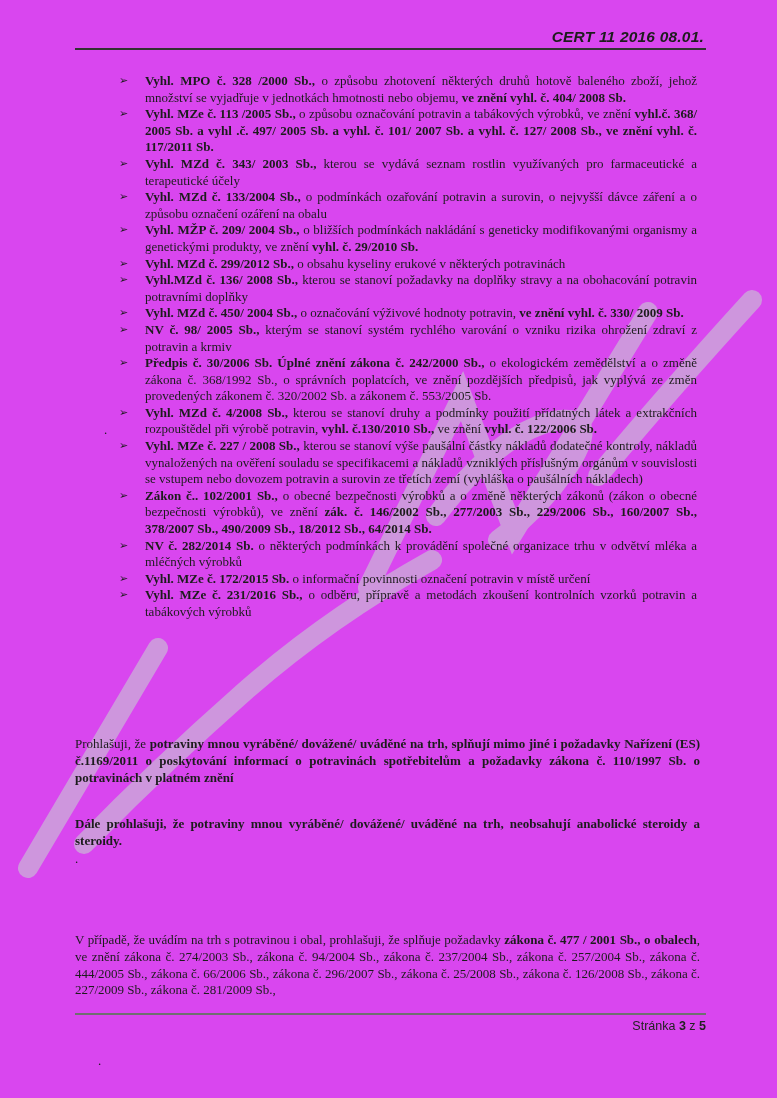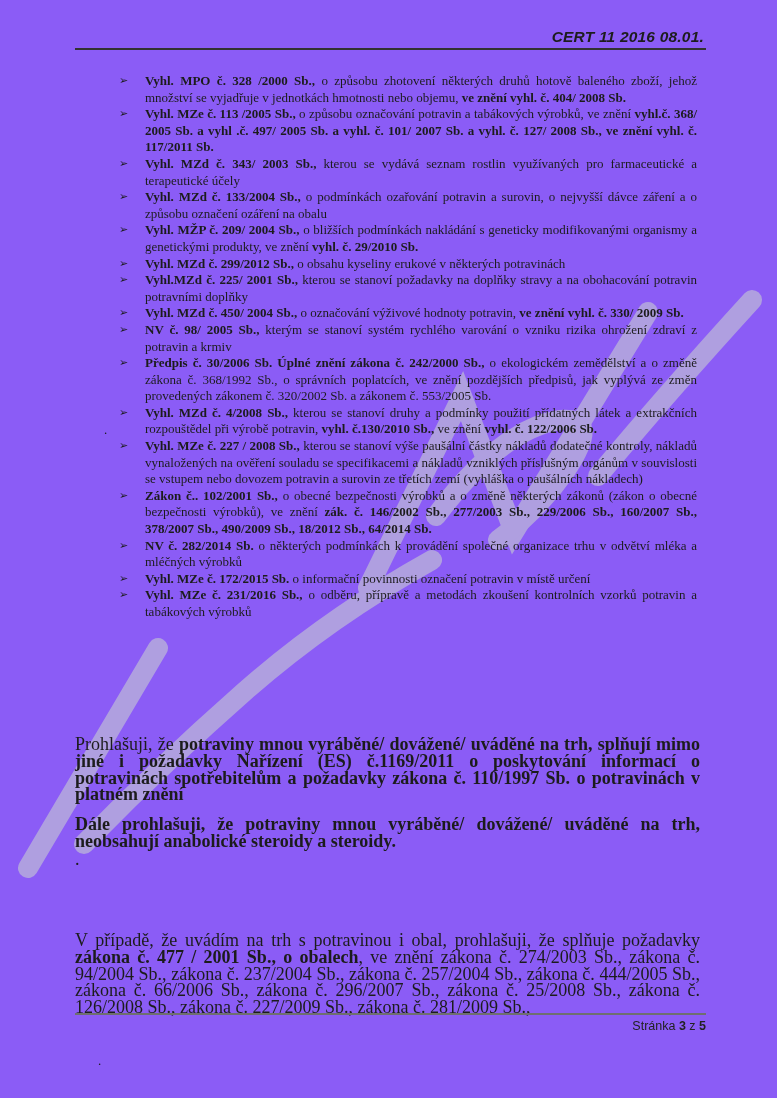--- a/index.html
+++ b/index.html
@@ -1,19 +1,19 @@
 <!DOCTYPE html>
 <html><head>
 <meta charset="utf-8">
 <style>
   html,body{margin:0;padding:0;background:#ffffff;}
   .page{
     position:relative;
     width:777px;height:1098px;
-    background:#8b5cf6;
+    background:#d946ef;
     color:#1c1c1c;
     font-family:"Liberation Serif", serif;
     overflow:hidden;
   }
   .watermark{position:absolute;left:0;top:0;pointer-events:none;}
 
   
   .header{position:absolute;top:28px;left:75px;width:631px;}
   .header-text{
     text-align:right;
@@ -37,21 +37,21 @@
   .bullet{
     position:absolute;left:44px;top:0;
     font-family:"DejaVu Sans", sans-serif;
     font-size:11px;line-height:16.6px;
   }
   .b{font-weight:700;}
 
   
   .para{
     position:absolute;left:75px;width:625px;
-    font-size:18px;line-height:16.8px;
+    font-size:13px;line-height:16.8px;
     text-align:justify;
   }
   .p1{top:736px;}
   .p2{top:804px;}
   .p2b{top:852px;line-height:14px;}
   .p3{top:816px;font-weight:700;}
   .p4{top:932px;}
 
   
   .footer-rule{position:absolute;top:1013px;left:75px;width:631px;border-bottom:2px solid #6f6f6f;}
@@ -87,21 +87,21 @@
     <div class="header-rule"></div>
   </div>
 
   <div class="list">
       <div class="list-item"><span class="bullet">➢</span><span class="b">Vyhl. MPO č. 328 /2000 Sb.,</span><span> o způsobu zhotovení některých druhů hotově baleného zboží, jehož množství se vyjadřuje v jednotkách hmotnosti nebo objemu, </span><span class="b">ve znění vyhl. č. 404/ 2008 Sb.</span></div>
       <div class="list-item"><span class="bullet">➢</span><span class="b">Vyhl. MZe č. 113 /2005 Sb.,</span><span> o způsobu označování potravin a tabákových výrobků, ve znění </span><span class="b">vyhl.č. 368/ 2005 Sb. a vyhl .č. 497/ 2005 Sb. a vyhl. č. 101/ 2007 Sb. a vyhl. č. 127/ 2008 Sb., ve znění vyhl. č. 117/2011 Sb.</span></div>
       <div class="list-item"><span class="bullet">➢</span><span class="b">Vyhl. MZd č. 343/ 2003 Sb.,</span><span> kterou se vydává seznam rostlin využívaných pro farmaceutické a terapeutické účely</span></div>
       <div class="list-item"><span class="bullet">➢</span><span class="b">Vyhl. MZd č. 133/2004 Sb.,</span><span> o podmínkách ozařování potravin a surovin, o nejvyšší dávce záření a o způsobu označení ozáření na obalu</span></div>
       <div class="list-item"><span class="bullet">➢</span><span class="b">Vyhl. MŽP č. 209/ 2004 Sb.,</span><span> o bližších podmínkách nakládání s geneticky modifikovanými organismy a genetickými produkty, ve znění </span><span class="b">vyhl. č. 29/2010 Sb.</span></div>
       <div class="list-item"><span class="bullet">➢</span><span class="b">Vyhl. MZd č. 299/2012 Sb.,</span><span> o obsahu kyseliny erukové v některých potravinách</span></div>
-      <div class="list-item"><span class="bullet">➢</span><span class="b">Vyhl.MZd č. 225/ 2001 Sb.,</span><span> kterou se stanoví požadavky na doplňky stravy a na obohacování potravin potravními doplňky</span></div>
+      <div class="list-item"><span class="bullet">➢</span><span class="b">Vyhl.MZd č. 136/ 2008 Sb.,</span><span> kterou se stanoví požadavky na doplňky stravy a na obohacování potravin potravními doplňky</span></div>
       <div class="list-item"><span class="bullet">➢</span><span class="b">Vyhl. MZd č. 450/ 2004 Sb.,</span><span> o označování výživové hodnoty potravin, </span><span class="b">ve znění vyhl. č. 330/ 2009 Sb.</span></div>
       <div class="list-item"><span class="bullet">➢</span><span class="b">NV č. 98/ 2005 Sb.,</span><span> kterým se stanoví systém rychlého varování o vzniku rizika ohrožení zdraví z potravin a krmiv</span></div>
       <div class="list-item"><span class="bullet">➢</span><span class="b">Předpis č. 30/2006 Sb. Úplné znění zákona č. 242/2000 Sb.,</span><span> o ekologickém zemědělství a o změně zákona č. 368/1992 Sb., o správních poplatcích, ve znění pozdějších předpisů, jak vyplývá ze změn provedených zákonem č. 320/2002 Sb. a zákonem č. 553/2005 Sb.</span></div>
       <div class="list-item"><span class="bullet">➢</span><span class="b">Vyhl. MZd č. 4/2008 Sb.,</span><span> kterou se stanoví druhy a podmínky použití přídatných látek a extrakčních rozpouštědel při výrobě potravin, </span><span class="b">vyhl. č.130/2010 Sb.,</span><span> ve znění </span><span class="b">vyhl. č. 122/2006 Sb.</span></div>
       <div class="list-item"><span class="bullet">➢</span><span class="b">Vyhl. MZe č. 227 / 2008 Sb.,</span><span> kterou se stanoví výše paušální částky nákladů dodatečné kontroly, nákladů vynaložených na ověření souladu se specifikacemi a nákladů vzniklých příslušným orgánům v souvislosti se vstupem nebo dovozem potravin a surovin ze třetích zemí (vyhláška o paušálních nákladech)</span></div>
       <div class="list-item"><span class="bullet">➢</span><span class="b">Zákon č.. 102/2001 Sb.,</span><span> o obecné bezpečnosti výrobků a o změně některých zákonů (zákon o obecné bezpečnosti výrobků), ve znění </span><span class="b">zák. č. 146/2002 Sb., 277/2003 Sb., 229/2006 Sb., 160/2007 Sb., 378/2007 Sb., 490/2009 Sb., 18/2012 Sb., 64/2014 Sb.</span></div>
       <div class="list-item"><span class="bullet">➢</span><span class="b">NV č. 282/2014 Sb.</span><span> o některých podmínkách k provádění společné organizace trhu v odvětví mléka a mléčných výrobků</span></div>
       <div class="list-item"><span class="bullet">➢</span><span class="b">Vyhl. MZe č. 172/2015 Sb.</span><span> o informační povinnosti označení potravin v místě určení</span></div>
       <div class="list-item"><span class="bullet">➢</span><span class="b">Vyhl. MZe č. 231/2016 Sb.,</span><span> o odběru, přípravě a metodách zkoušení kontrolních vzorků potravin a tabákových výrobků</span></div>
     </div>

